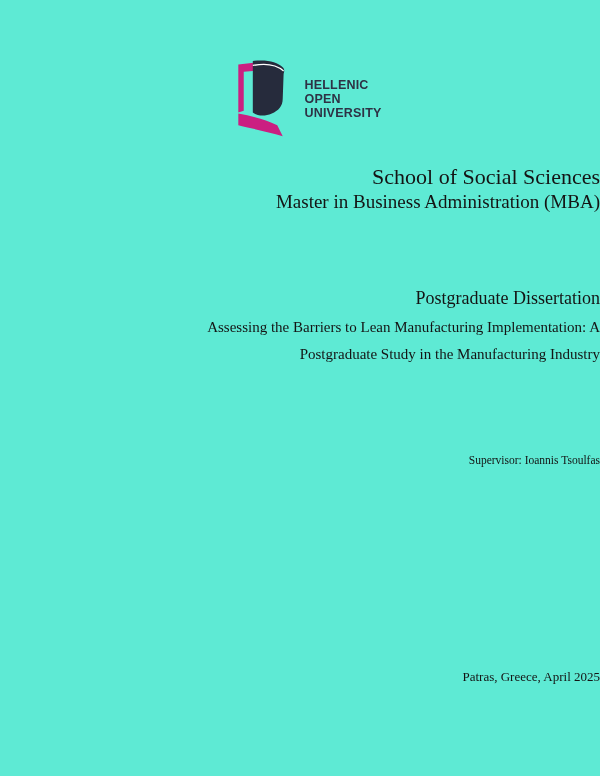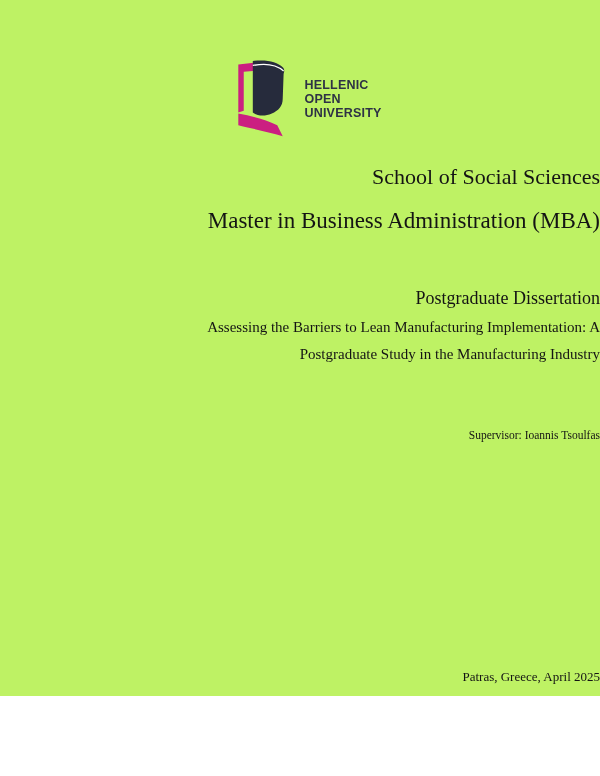--- a/index.html
+++ b/index.html
@@ -3,23 +3,23 @@
 <meta charset="utf-8">
 <style>
   html, body {
     margin: 0;
     padding: 0;
     background: #ffffff;
   }
   .page {
     position: relative;
     width: 600px;
-    height: 696px;
+    height: 776px;
     margin: 0 auto;
-    background: #bef264;
+    background: #5eead4;
     overflow: hidden;
     font-family: "Liberation Serif", serif;
     color: #141414;
   }
   .centered-line {
     position: absolute;
     left: 0;
     width: 100%;
     text-align: right;
     white-space: nowrap;
@@ -41,26 +41,26 @@
     font-family: "Liberation Sans", sans-serif;
     font-weight: 700;
     font-size: 12.5px;
     line-height: 14px;
     letter-spacing: 0.2px;
     color: #2e3245;
     text-align: left;
   }
   
   .school    { top: 164px; font-size: 22px; }
-  .program   { top: 208px; font-size: 23px; }
+  .program   { top: 191px; font-size: 19px; }
   .doctype   { top: 288px; font-size: 18px; }
   .title     { top: 314px; font-size: 15px; line-height: 27px; }
   .title div { white-space: nowrap; }
   .author    { top: 399px; font-size: 13px; }
-  .supervisor{ top: 429px; font-size: 11.5px; }
+  .supervisor{ top: 454px; font-size: 11.5px; }
   .placedate { top: 669px; font-size: 13px; }
 </style>
 </head>
 <body>
 
 <div class="page">
 
   <div class="logo">
     <svg class="logo-mark" width="58" height="80" viewBox="0 0 64 88" xmlns="http://www.w3.org/2000/svg">
 

